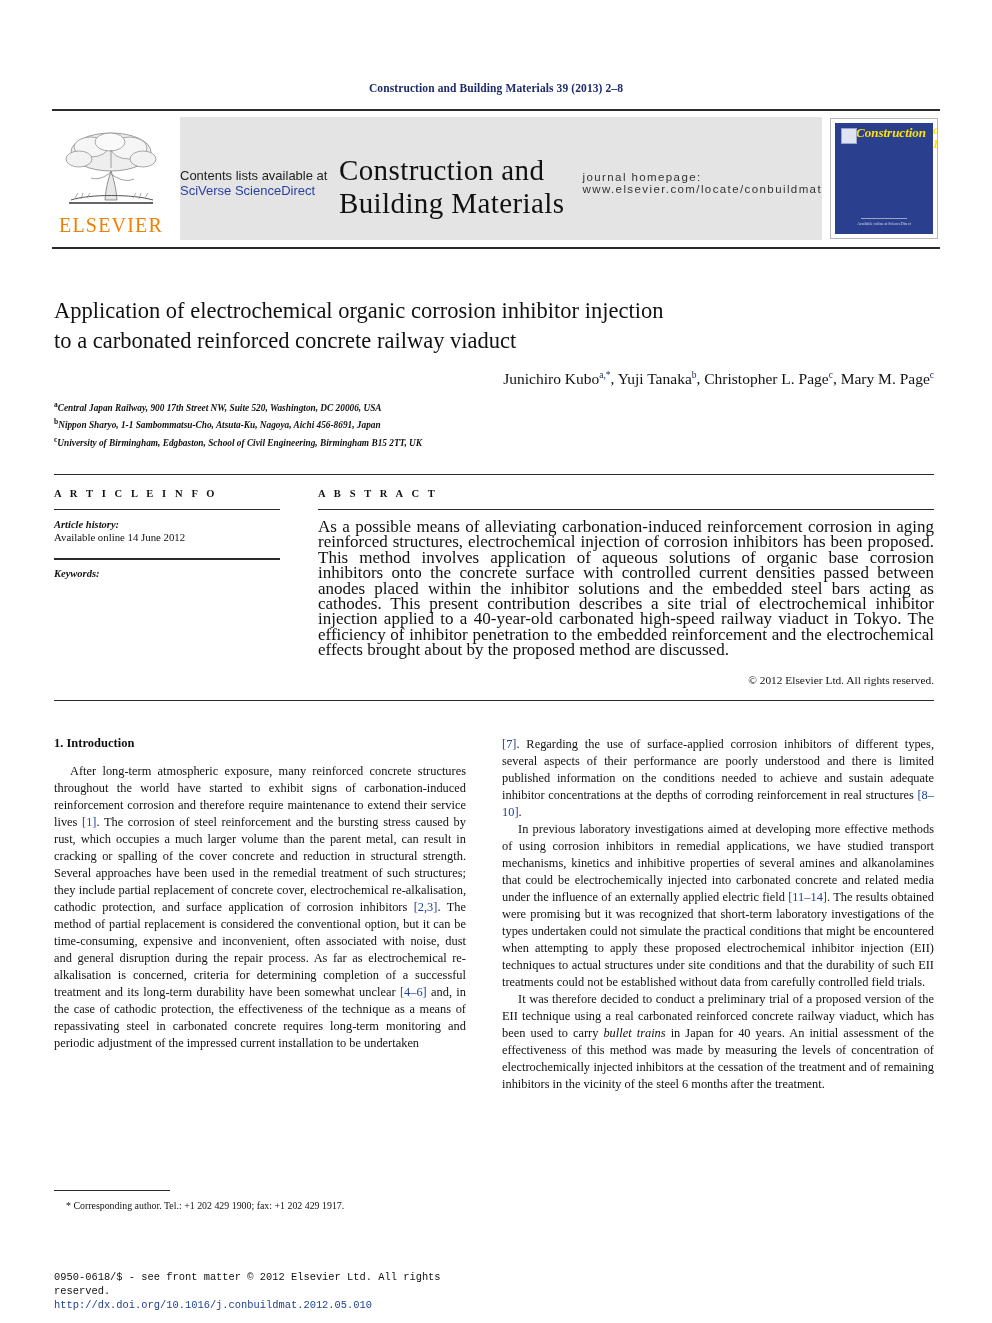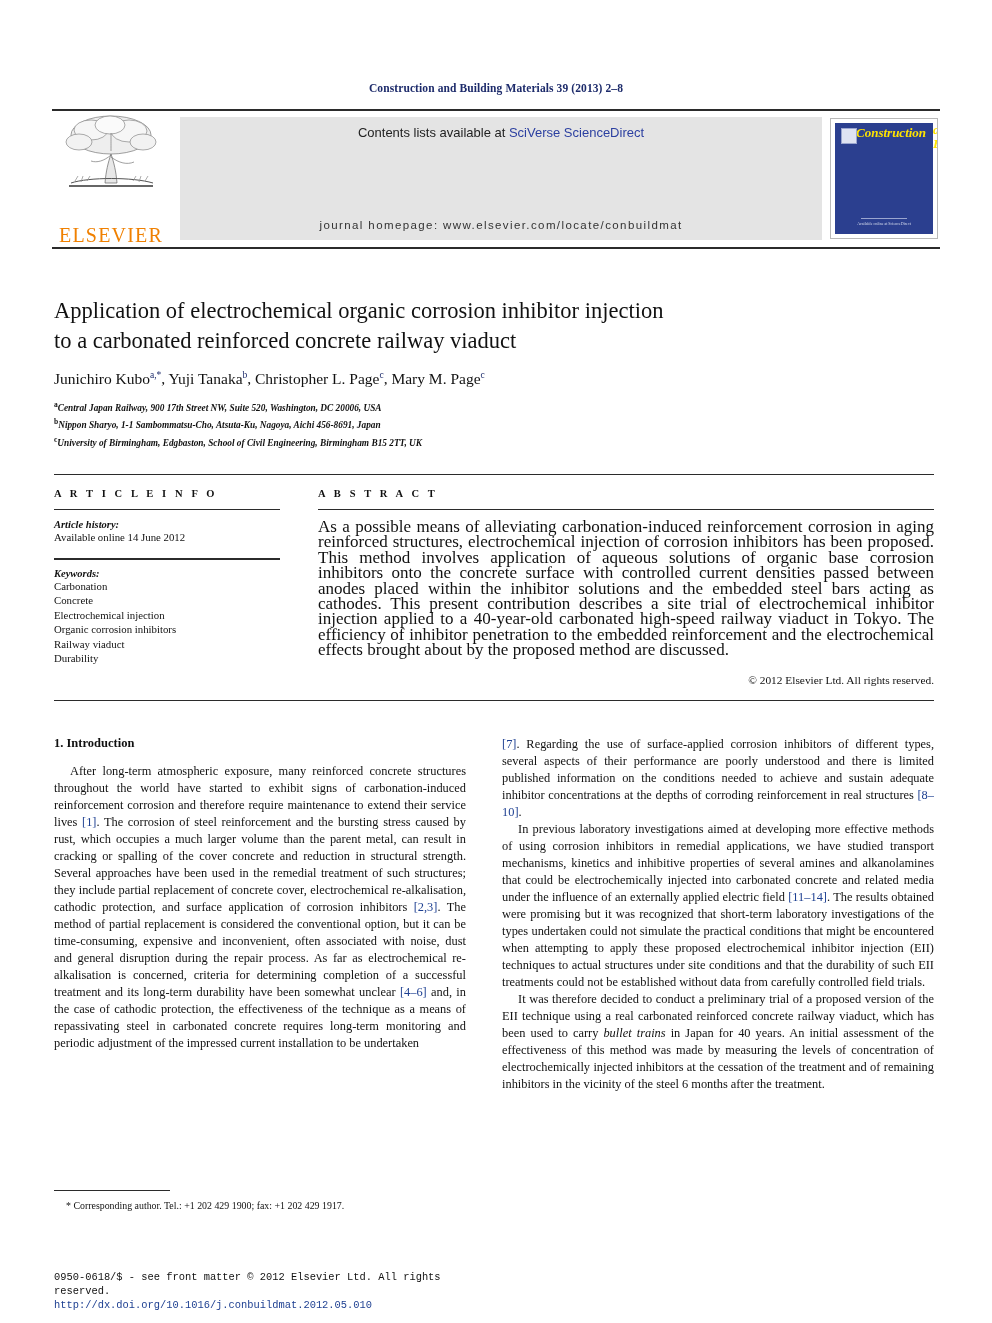--- a/index.html
+++ b/index.html
@@ -45,40 +45,42 @@
   }
   .masthead-inner {
     position: relative;
     width: 100%; height: 100%;
     display: flex;
     align-items: stretch;
   }
   .elsevier-logo {
     width: 118px;
     flex: 0 0 118px;
+    padding-top: 5px;
     display: flex;
     flex-direction: column;
     align-items: center;
-    justify-content: space-between;
+    justify-content: flex-start;
+    margin-top: 12px;
   }
   .tree-svg { display: block; }
   .elsevier-word {
     font-family: "Liberation Serif", serif;
     font-size: 20px;
     letter-spacing: 1.2px;
     color: #F08000;
     margin-top: -2px;
   }
   .journal-band {
     flex: 1 1 auto;
     background: #e4e4e4;
     margin: 6px 0 7px 10px;
     position: relative;
     display: flex;
-    flex-direction: column;
+    flex-direction: row;
     align-items: center;
     justify-content: space-between;
     padding: 8px 0 0 0;
   }
   .contents-line {
     font-family: "Liberation Sans", sans-serif;
     font-size: 13px;
     color: #222;
   }
   .contents-line .sd {
@@ -190,20 +192,21 @@
     line-height: 30px;
     color: #111;
     margin: 0 0 14px 0;
     font-weight: normal;
   }
   .authors {
     font-family: "Liberation Serif", serif;
     font-size: 15.5px;
     color: #111;
     margin-bottom: 10px;
+    text-align: right;
   }
   .authors sup { font-size: 9.5px; color: #1d2b6b; }
   .affils {
     font-family: "Liberation Serif", serif;
     font-style: italic;
     font-weight: bold;
     font-size: 9.3px;
     line-height: 13.2px;
     color: #111;
   }
@@ -373,20 +376,21 @@
             <path d="M72 70 l3 -5 M78 71 l2 -6 M84 70 l3 -5" stroke="#888"></path>
           </g>
         </svg>
         <div class="elsevier-word">ELSEVIER</div>
       </div>
 
       <div class="journal-band">
         <div class="contents-line">
           <span>Contents lists available at </span><span class="sd">SciVerse ScienceDirect</span>
         </div>
+        <div class="journal-title">Construction and Building Materials</div>
         <div class="homepage-line">journal homepage: www.elsevier.com/locate/conbuildmat</div>
       </div>
 
       <div class="cover-thumb">
         <div class="cover-inner">
           <div class="cover-badge"></div>
           <div class="cover-topbar"></div>
           <div class="cover-t1">Construction</div>
           <div class="cover-t2">and Building</div>
           <div class="cover-t3">MATERIALS</div>
@@ -421,28 +425,20 @@
 
   <div class="info-rule-top"></div>
 
   <div class="info-col">
     <div class="sec-head">A R T I C L E   I N F O</div>
     <div class="hr-thin"></div>
     <div class="lbl-ital">Article history:</div>
     <div class="info-line">Available online 14 June 2012</div>
     <div class="hr-thick"></div>
     <div class="lbl-ital">Keywords:</div>
-    <div class="kw-list">
-      <div>Carbonation</div>
-      <div>Concrete</div>
-      <div>Electrochemical injection</div>
-      <div>Organic corrosion inhibitors</div>
-      <div>Railway viaduct</div>
-      <div>Durability</div>
-    </div>
   </div>
 
   <div class="abs-col">
     <div class="sec-head">A B S T R A C T</div>
     <div class="hr-thin"></div>
     <div class="abs-body">As a possible means of alleviating carbonation-induced reinforcement corrosion in aging reinforced structures, electrochemical injection of corrosion inhibitors has been proposed. This method involves application of aqueous solutions of organic base corrosion inhibitors onto the concrete surface with controlled current densities passed between anodes placed within the inhibitor solutions and the embedded steel bars acting as cathodes. This present contribution describes a site trial of electrochemical inhibitor injection applied to a 40-year-old carbonated high-speed railway viaduct in Tokyo. The efficiency of inhibitor penetration to the embedded reinforcement and the electrochemical effects brought about by the proposed method are discussed.</div>
     <div class="abs-copy">© 2012 Elsevier Ltd. All rights reserved.</div>
   </div>
 
   <div class="info-rule-bottom"></div>

